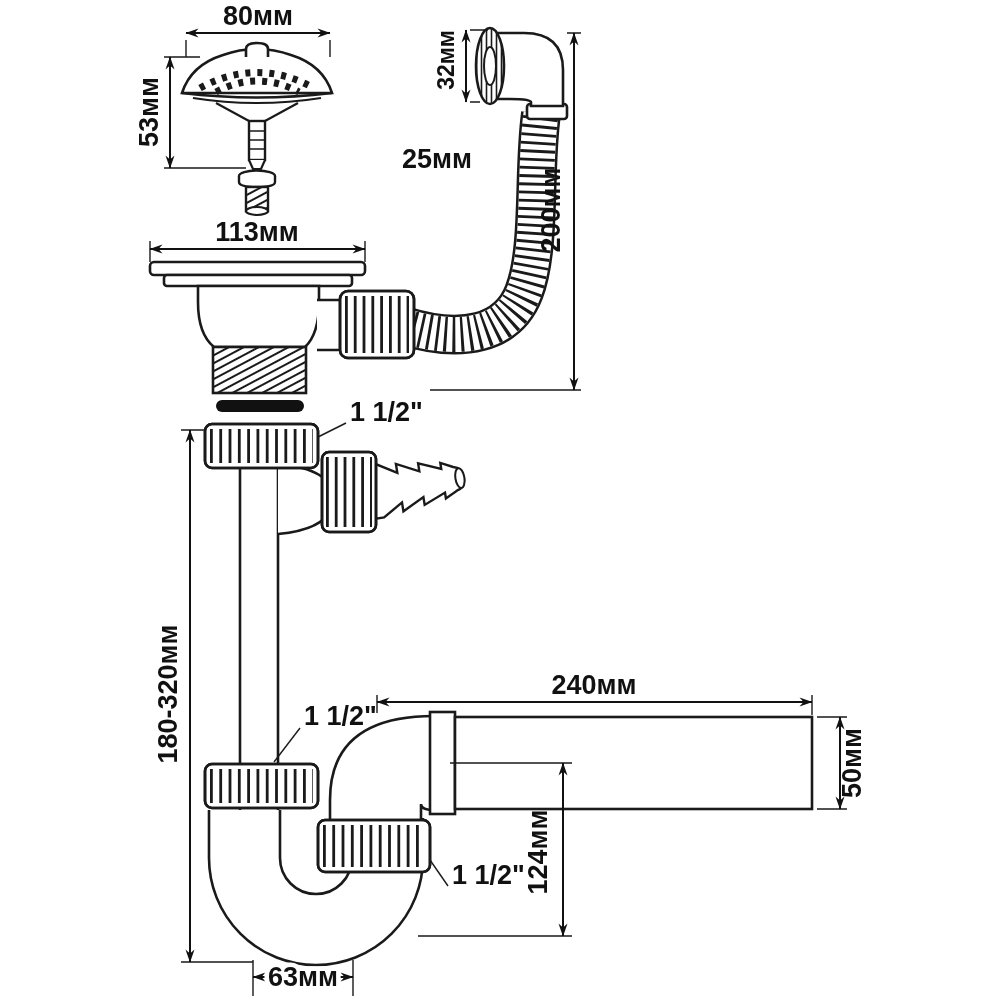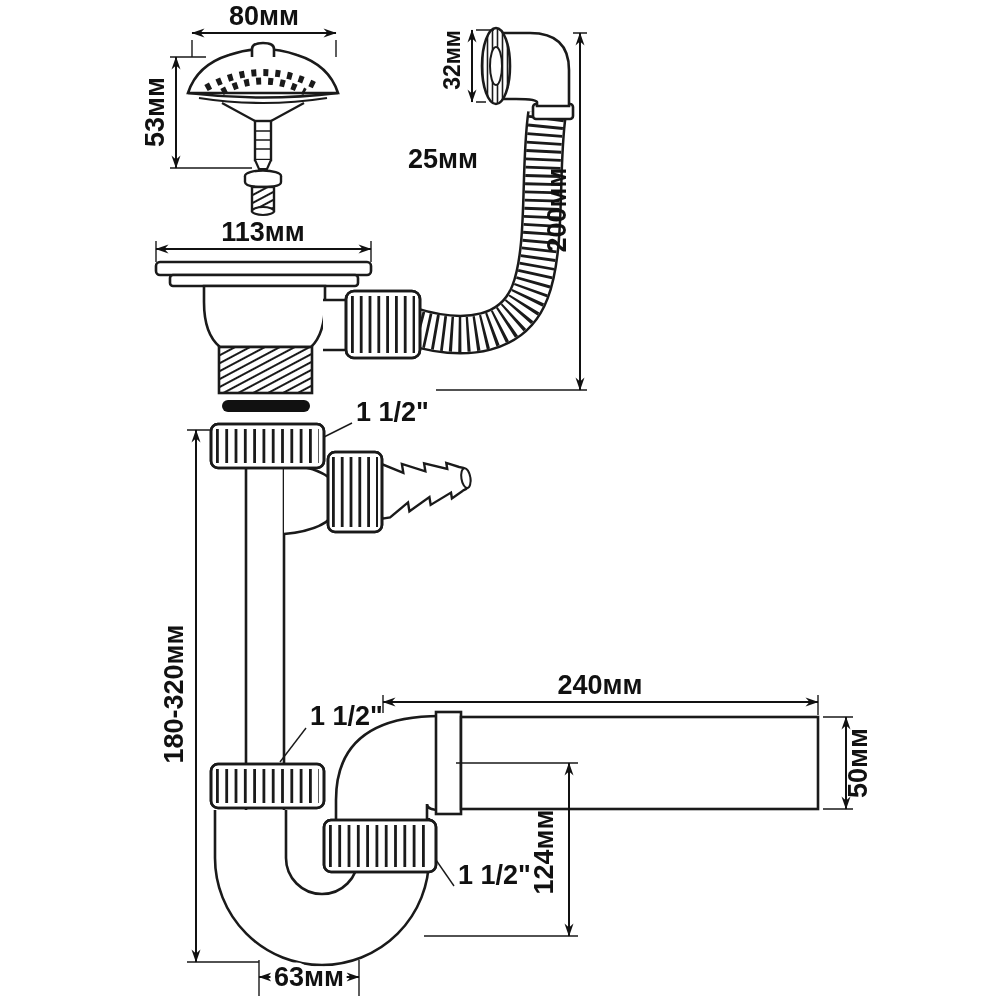--- a/index.html
+++ b/index.html
@@ -1,17 +1,17 @@
 <!DOCTYPE html>
 <html><head>
 <meta charset="utf-8">
 <style>
   html,body { margin:0; padding:0; background:#ffffff; }
   body { width:1000px; height:1000px; overflow:hidden; }
-  .canvas { width:924px; height:1000px;margin-left:6px; }
+  .canvas { width:924px; height:1000px; }
   svg { display:block; }
   svg text { user-select:none; }
   .t27 { font: bold 27px "Liberation Sans","DejaVu Sans",sans-serif; fill:#111111; }
   .t23 { font: bold 23px "Liberation Sans","DejaVu Sans",sans-serif; fill:#111111; }
   .thin { stroke:#1a1a1a; stroke-width:1.4; fill:none; }
   .dl   { stroke:#111111; stroke-width:2; fill:none; }
   .halo { paint-order: stroke; stroke:#ffffff; stroke-width:9px; stroke-linejoin:round; }
 </style>
 </head>
 <body>

